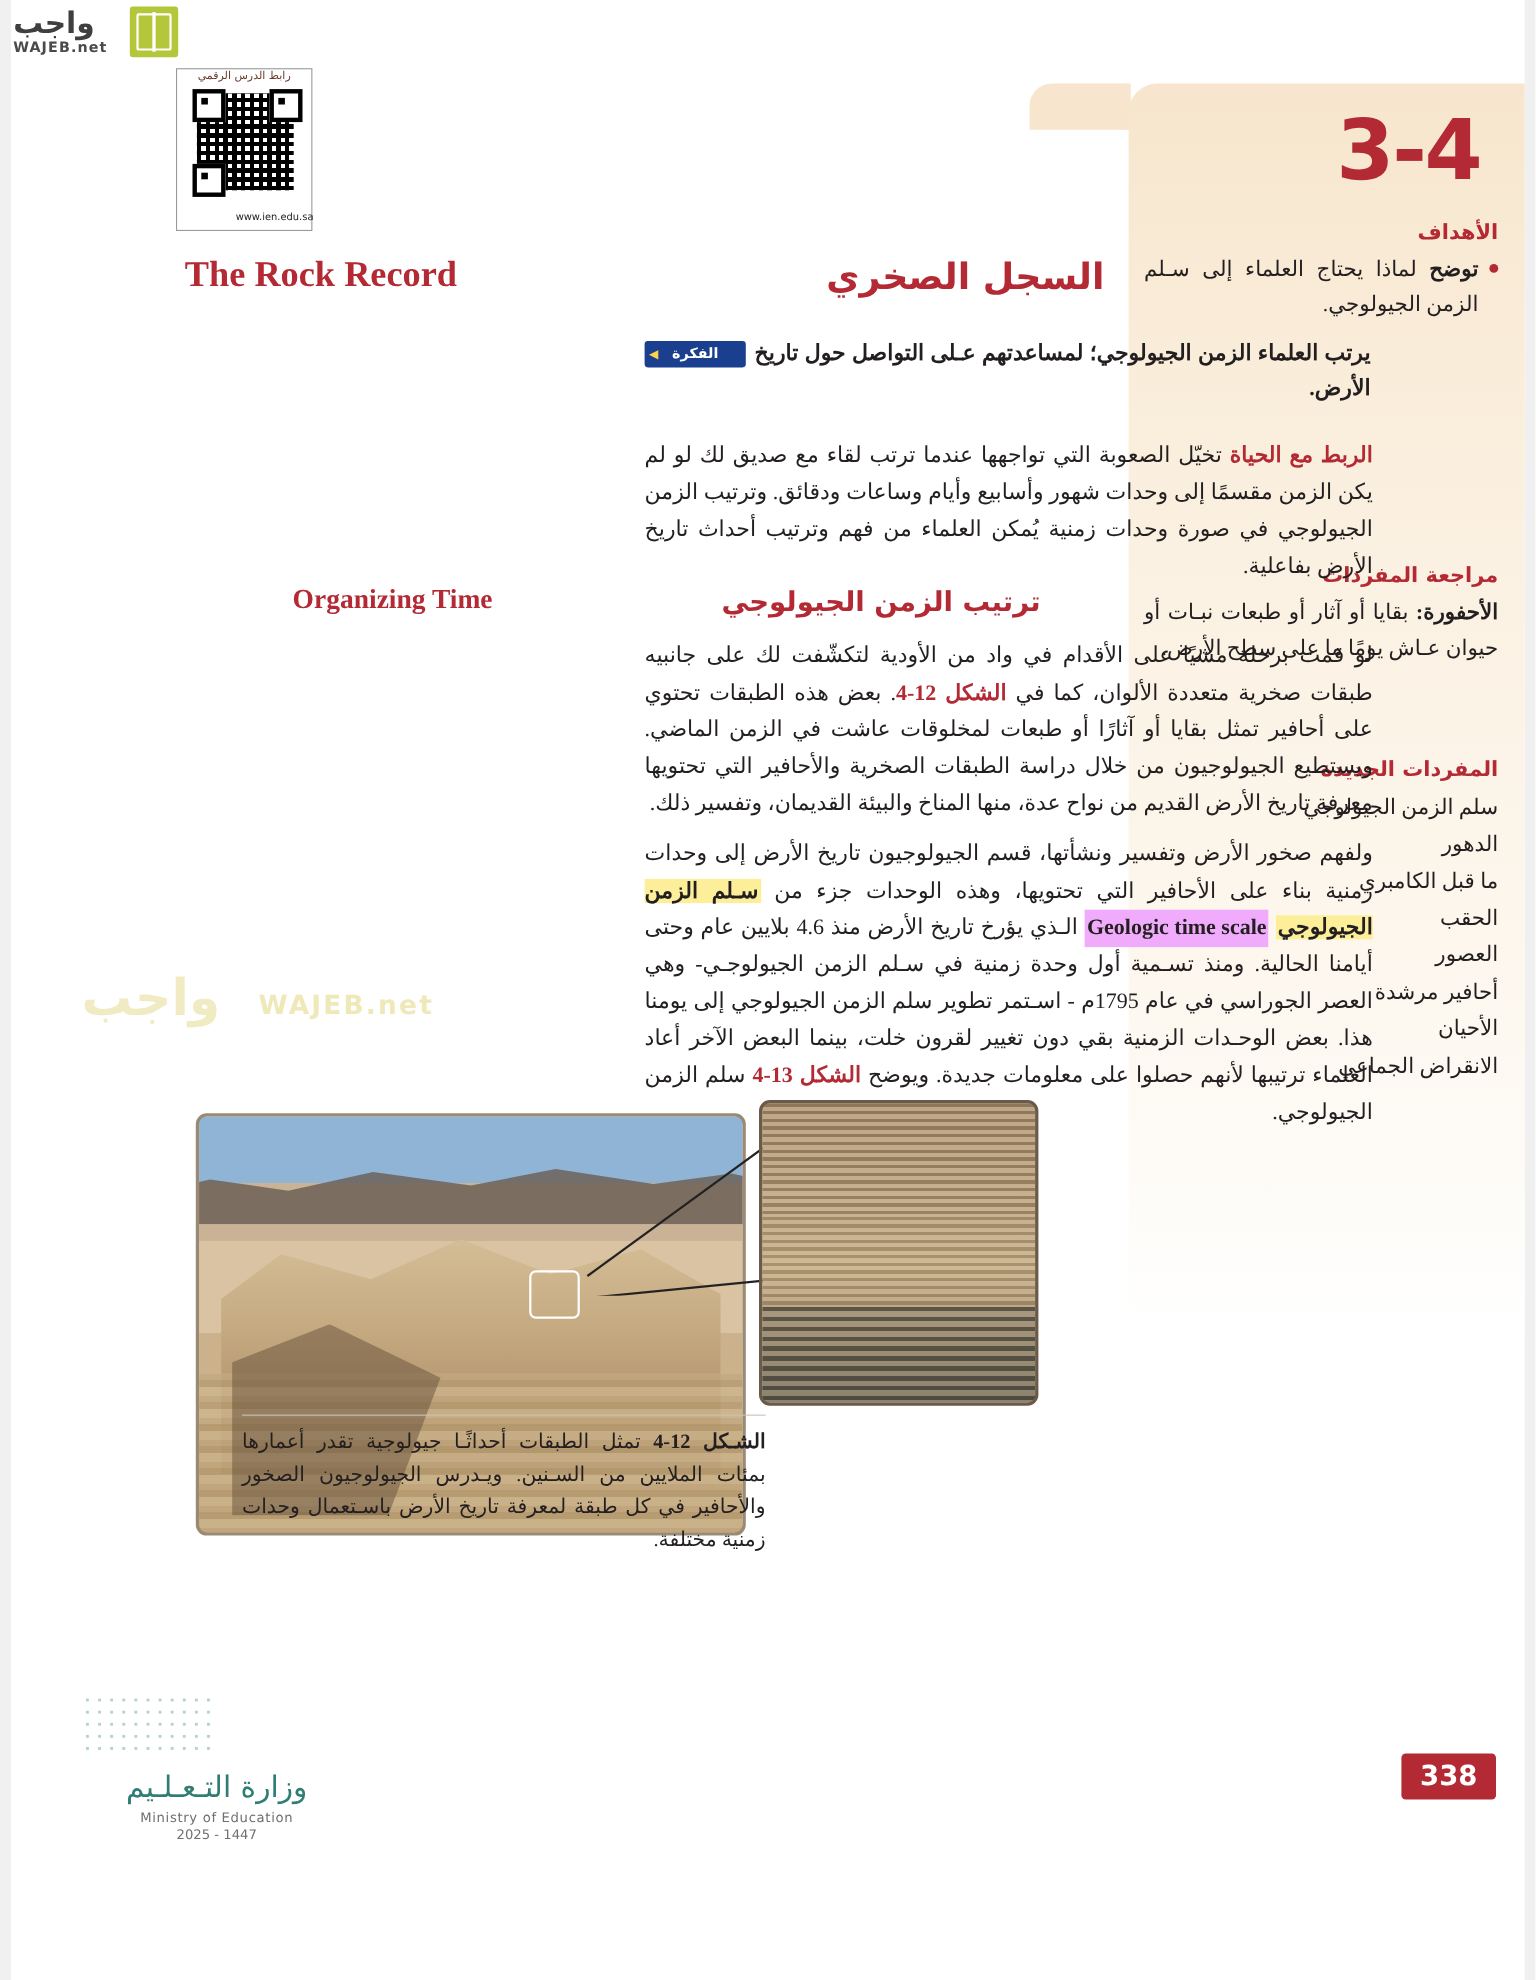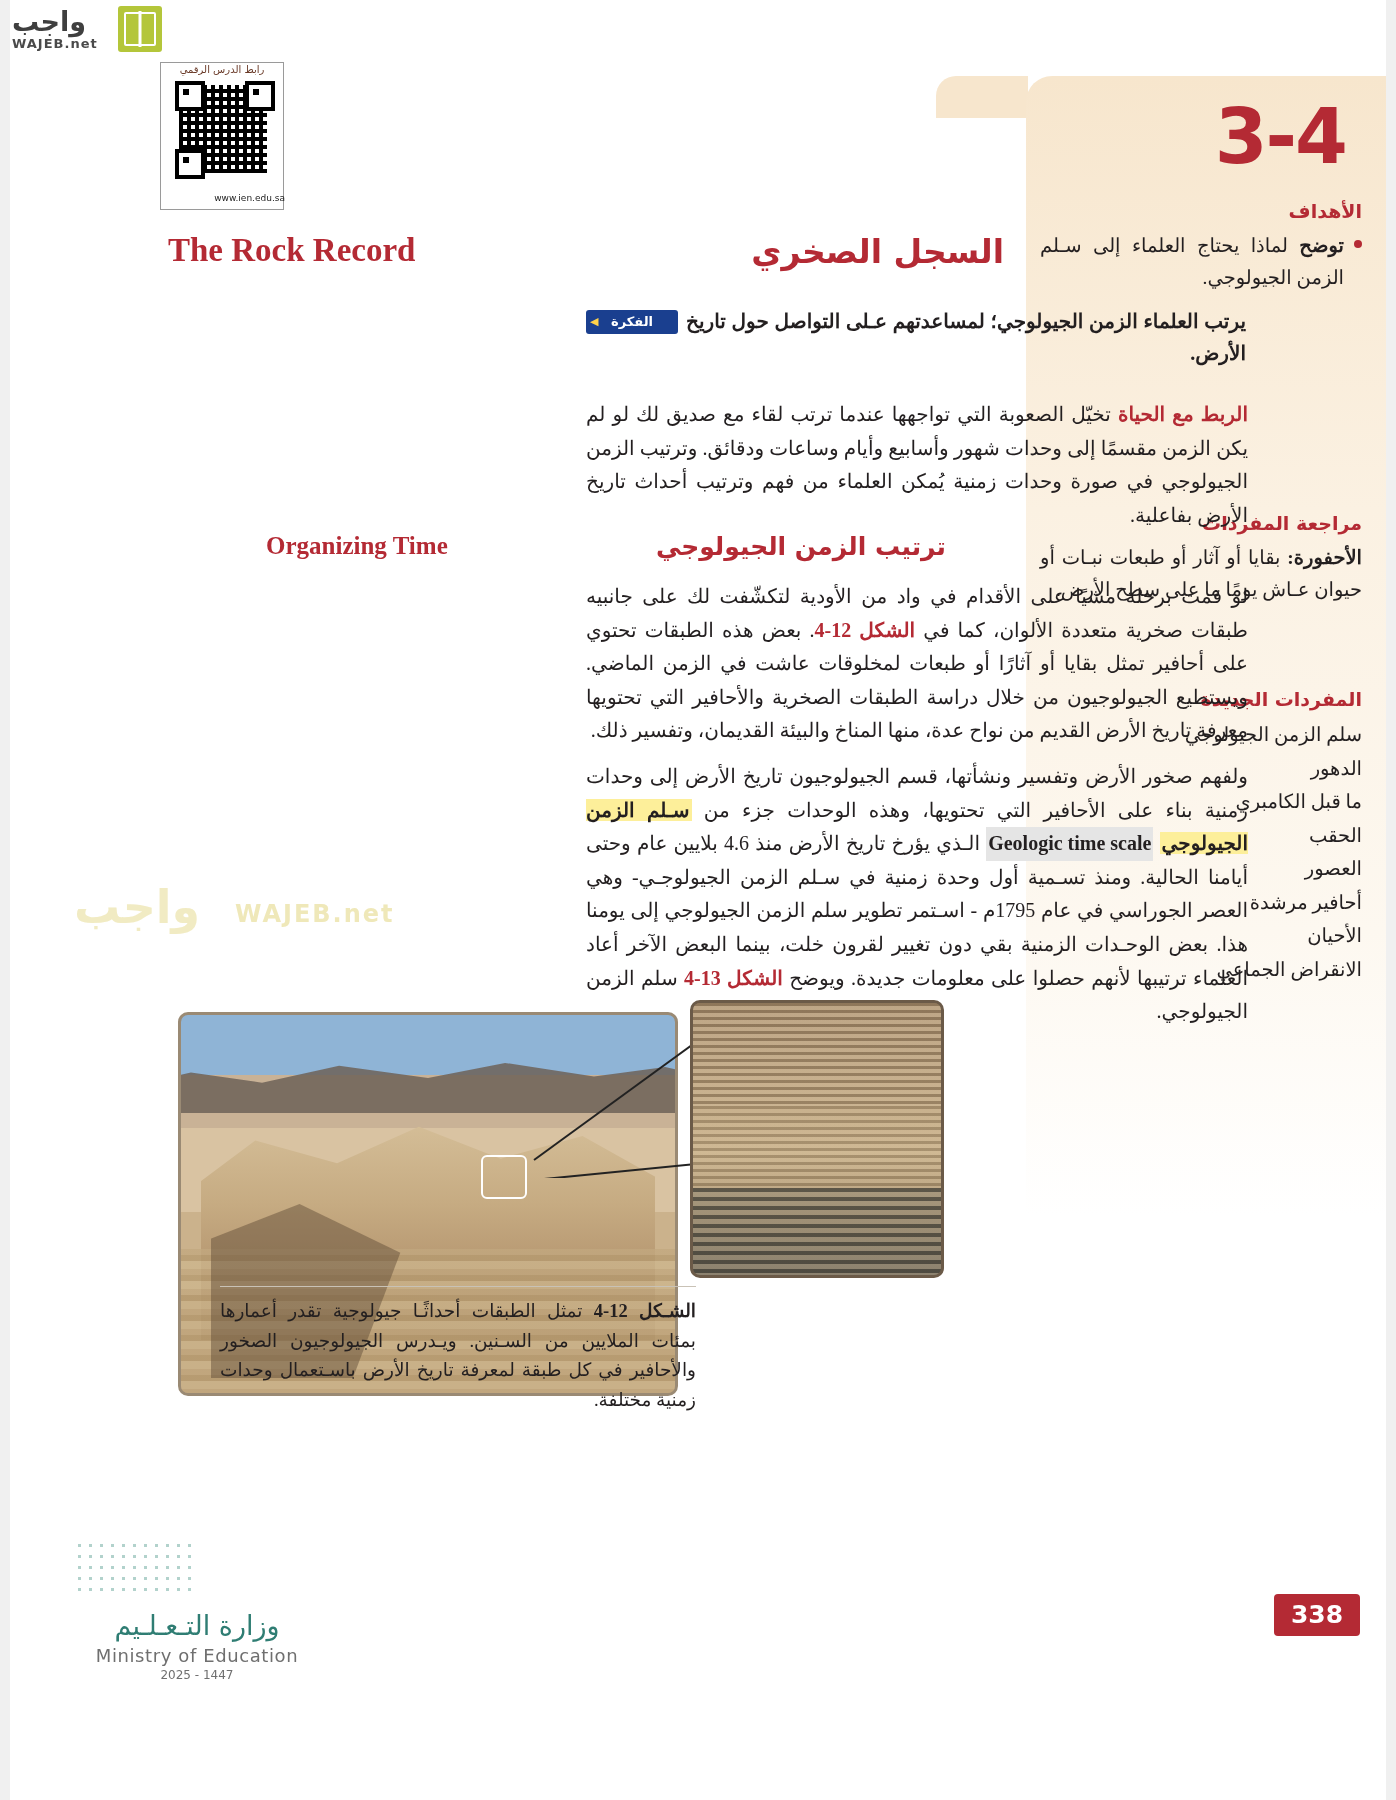--- a/index.html
+++ b/index.html
@@ -169,21 +169,21 @@
     position:absolute;right:450px;top:532px;
     font-family:"DejaVu Sans", sans-serif;
     font-size:25px;font-weight:bold;color:#b42a34;
   }
   .sub-en{
     position:absolute;left:266px;top:532px;
     font-size:25px;font-weight:bold;color:#b42a34;
     direction:ltr;font-family:"Liberation Serif", serif;
   }
   .hl{background:#fdef9a;padding:0 2px;font-weight:bold;color:#231f20;}
-  .hl-en{background:#e5e5e5;padding:0 2px;font-weight:bold;direction:ltr;display:inline-block;}
+  .hl-en{background:#f0abfc;padding:0 2px;font-weight:bold;direction:ltr;display:inline-block;}
   .red-b{color:#b42a34;font-weight:bold;}
   
   .photo-main{
     position:absolute;left:178px;top:1012px;width:494px;height:378px;
     border:3px solid #9a8a74;border-radius:10px;overflow:hidden;
     background:linear-gradient(#8fb4d6 0 16%, #c9b296 16% 30%, #d9c3a2 30% 52%, #cbb28c 52% 74%, #bda079 74% 100%);
   }
   .photo-main .ridge{
     position:absolute;left:-10%;top:8%;width:120%;height:18%;
     background:#6d6258;
@@ -240,21 +240,21 @@
     background-image:radial-gradient(#9fc7bf 1.6px, transparent 1.7px);
     background-size:11px 11px;
     opacity:.8;
   }
   .moe-ar{
     font-family:"DejaVu Sans", sans-serif;
     font-size:27px;font-weight:normal;color:#2f7d73;direction:rtl;
   }
   .moe-en{
     font-family:"DejaVu Sans", sans-serif;
-    font-size:18px;color:#6f6f6f;margin-top:4px;letter-spacing:.6px;direction:ltr;
+    font-size:12px;color:#6f6f6f;margin-top:4px;letter-spacing:.6px;direction:ltr;
   }
   .moe-yr{
     font-family:"DejaVu Sans", sans-serif;
     font-size:12px;color:#6f6f6f;margin-top:2px;direction:ltr;
   }
   .page-num{
     position:absolute;right:36px;top:1594px;width:86px;height:42px;
     background:#b42a34;border-radius:4px;color:#fff;
     font-family:"DejaVu Sans", sans-serif;font-size:25px;font-weight:bold;
     text-align:center;line-height:42px;

